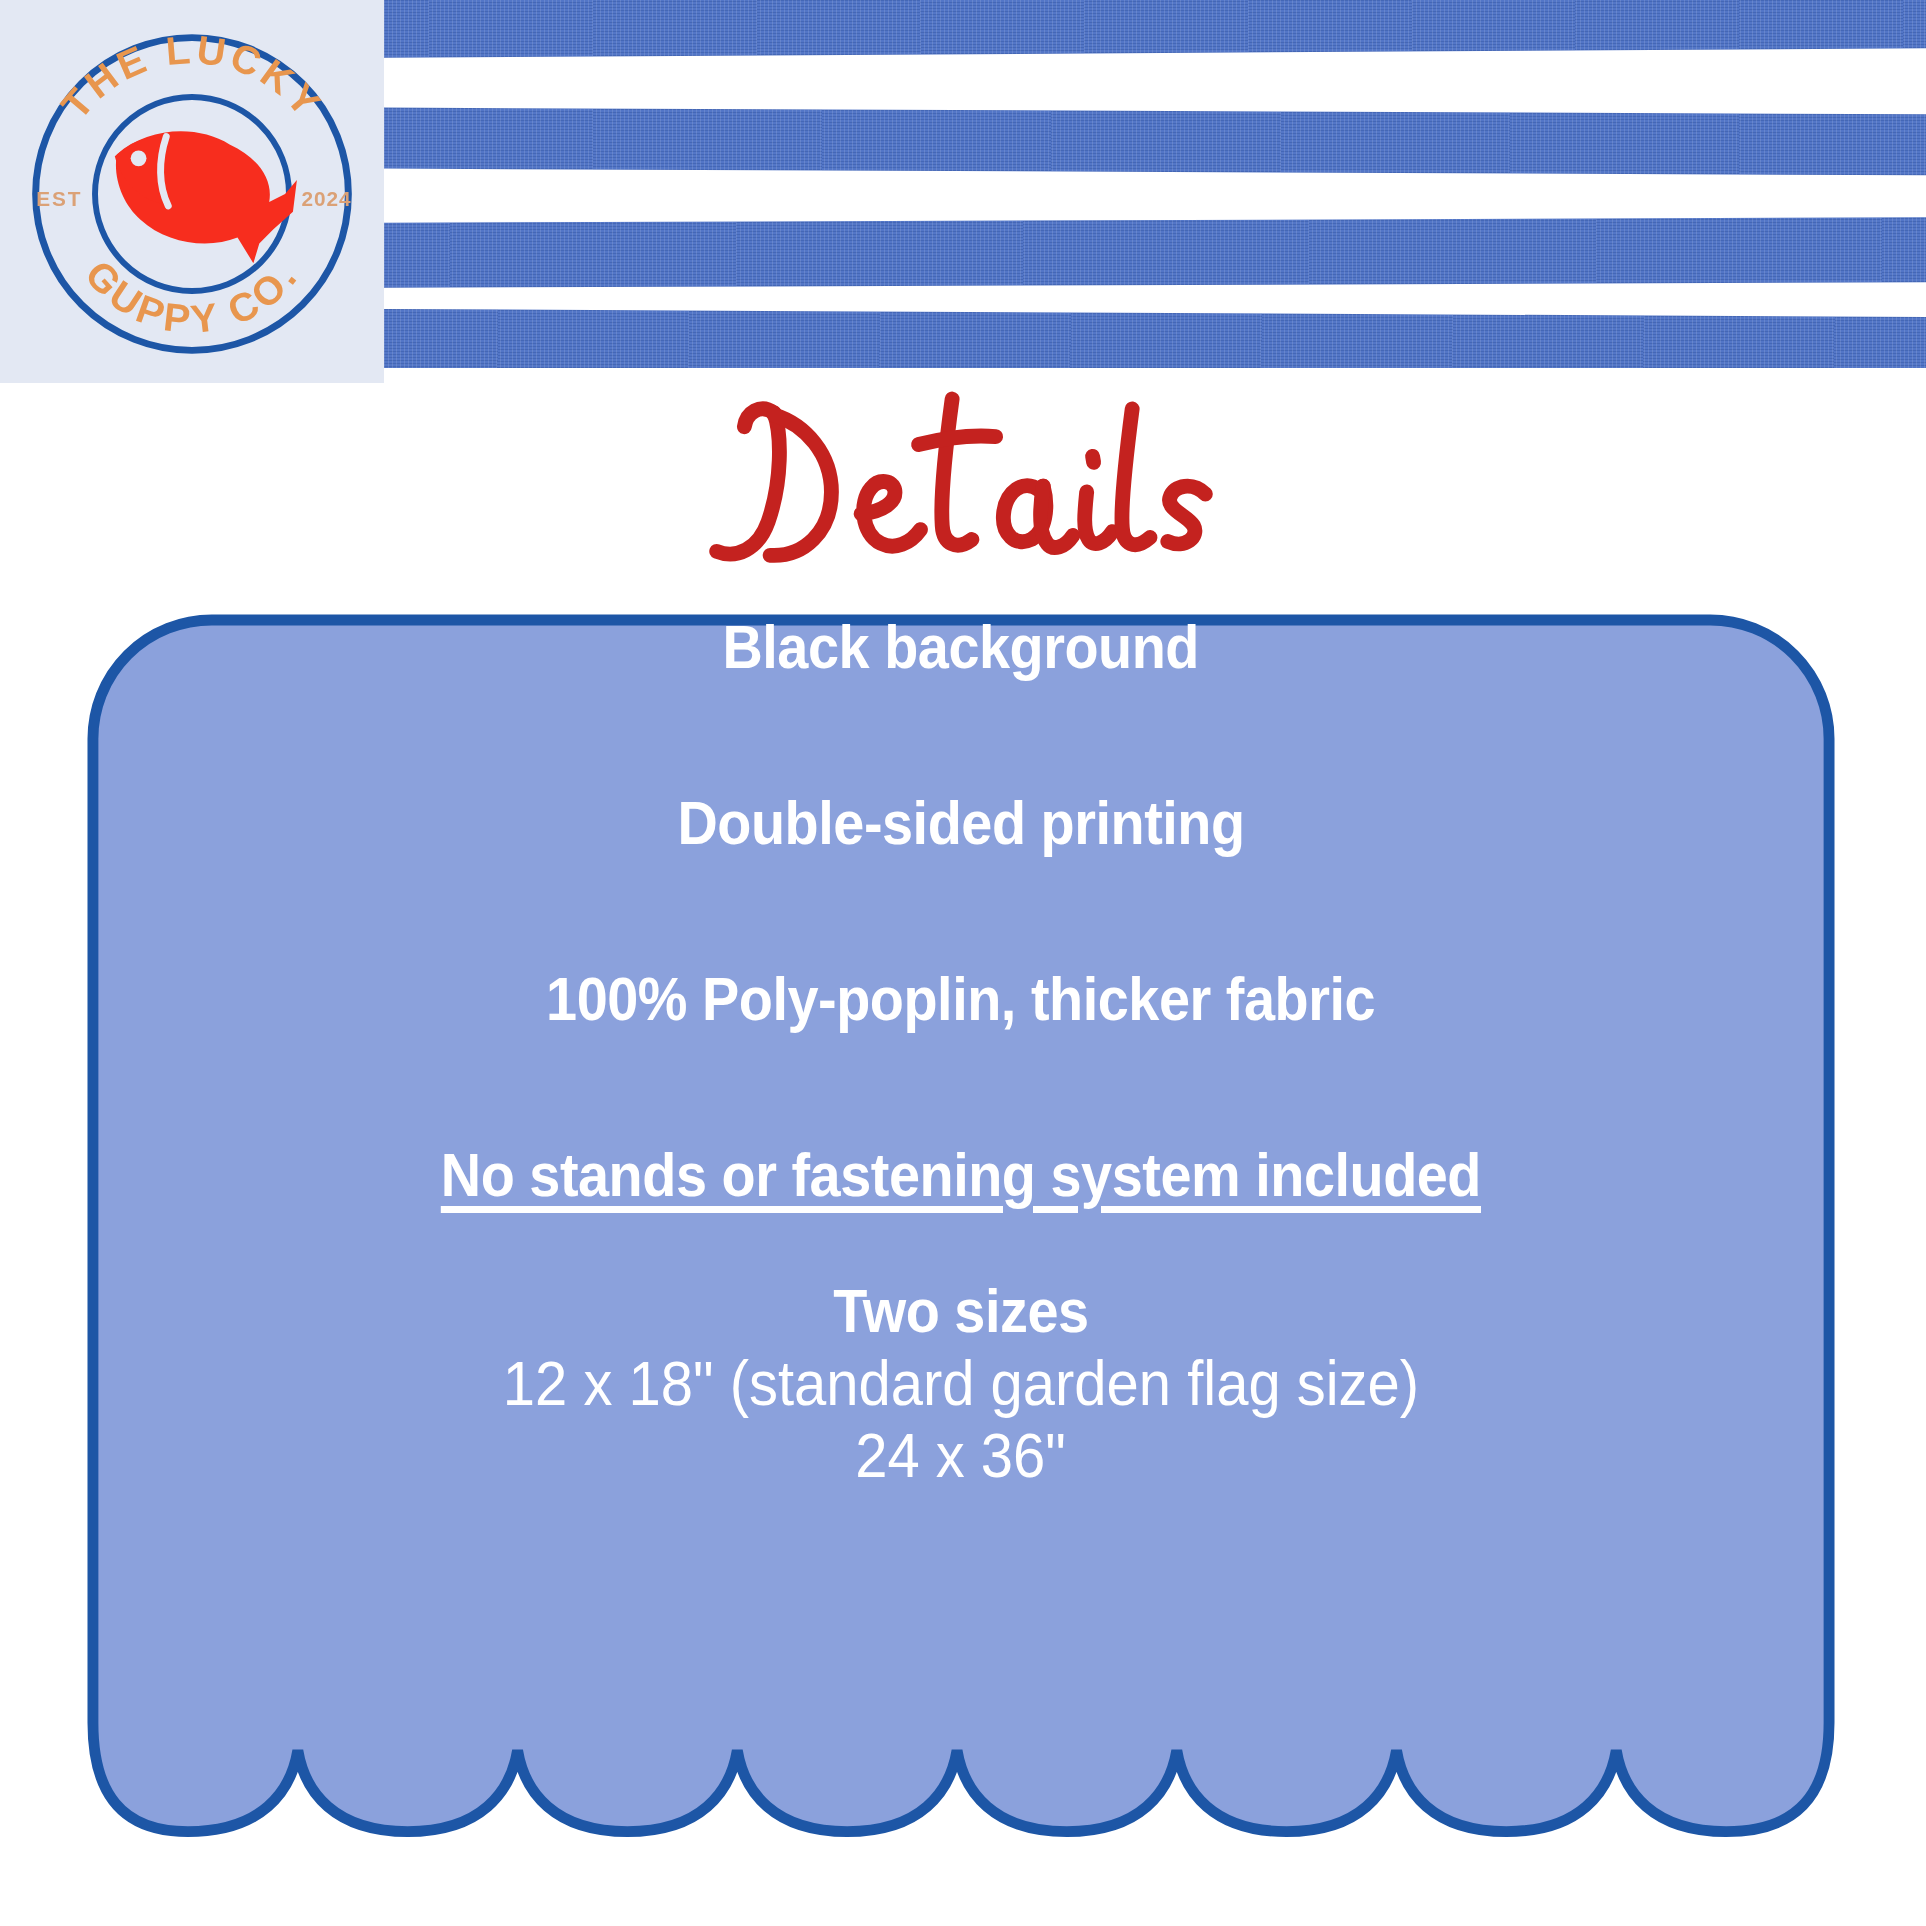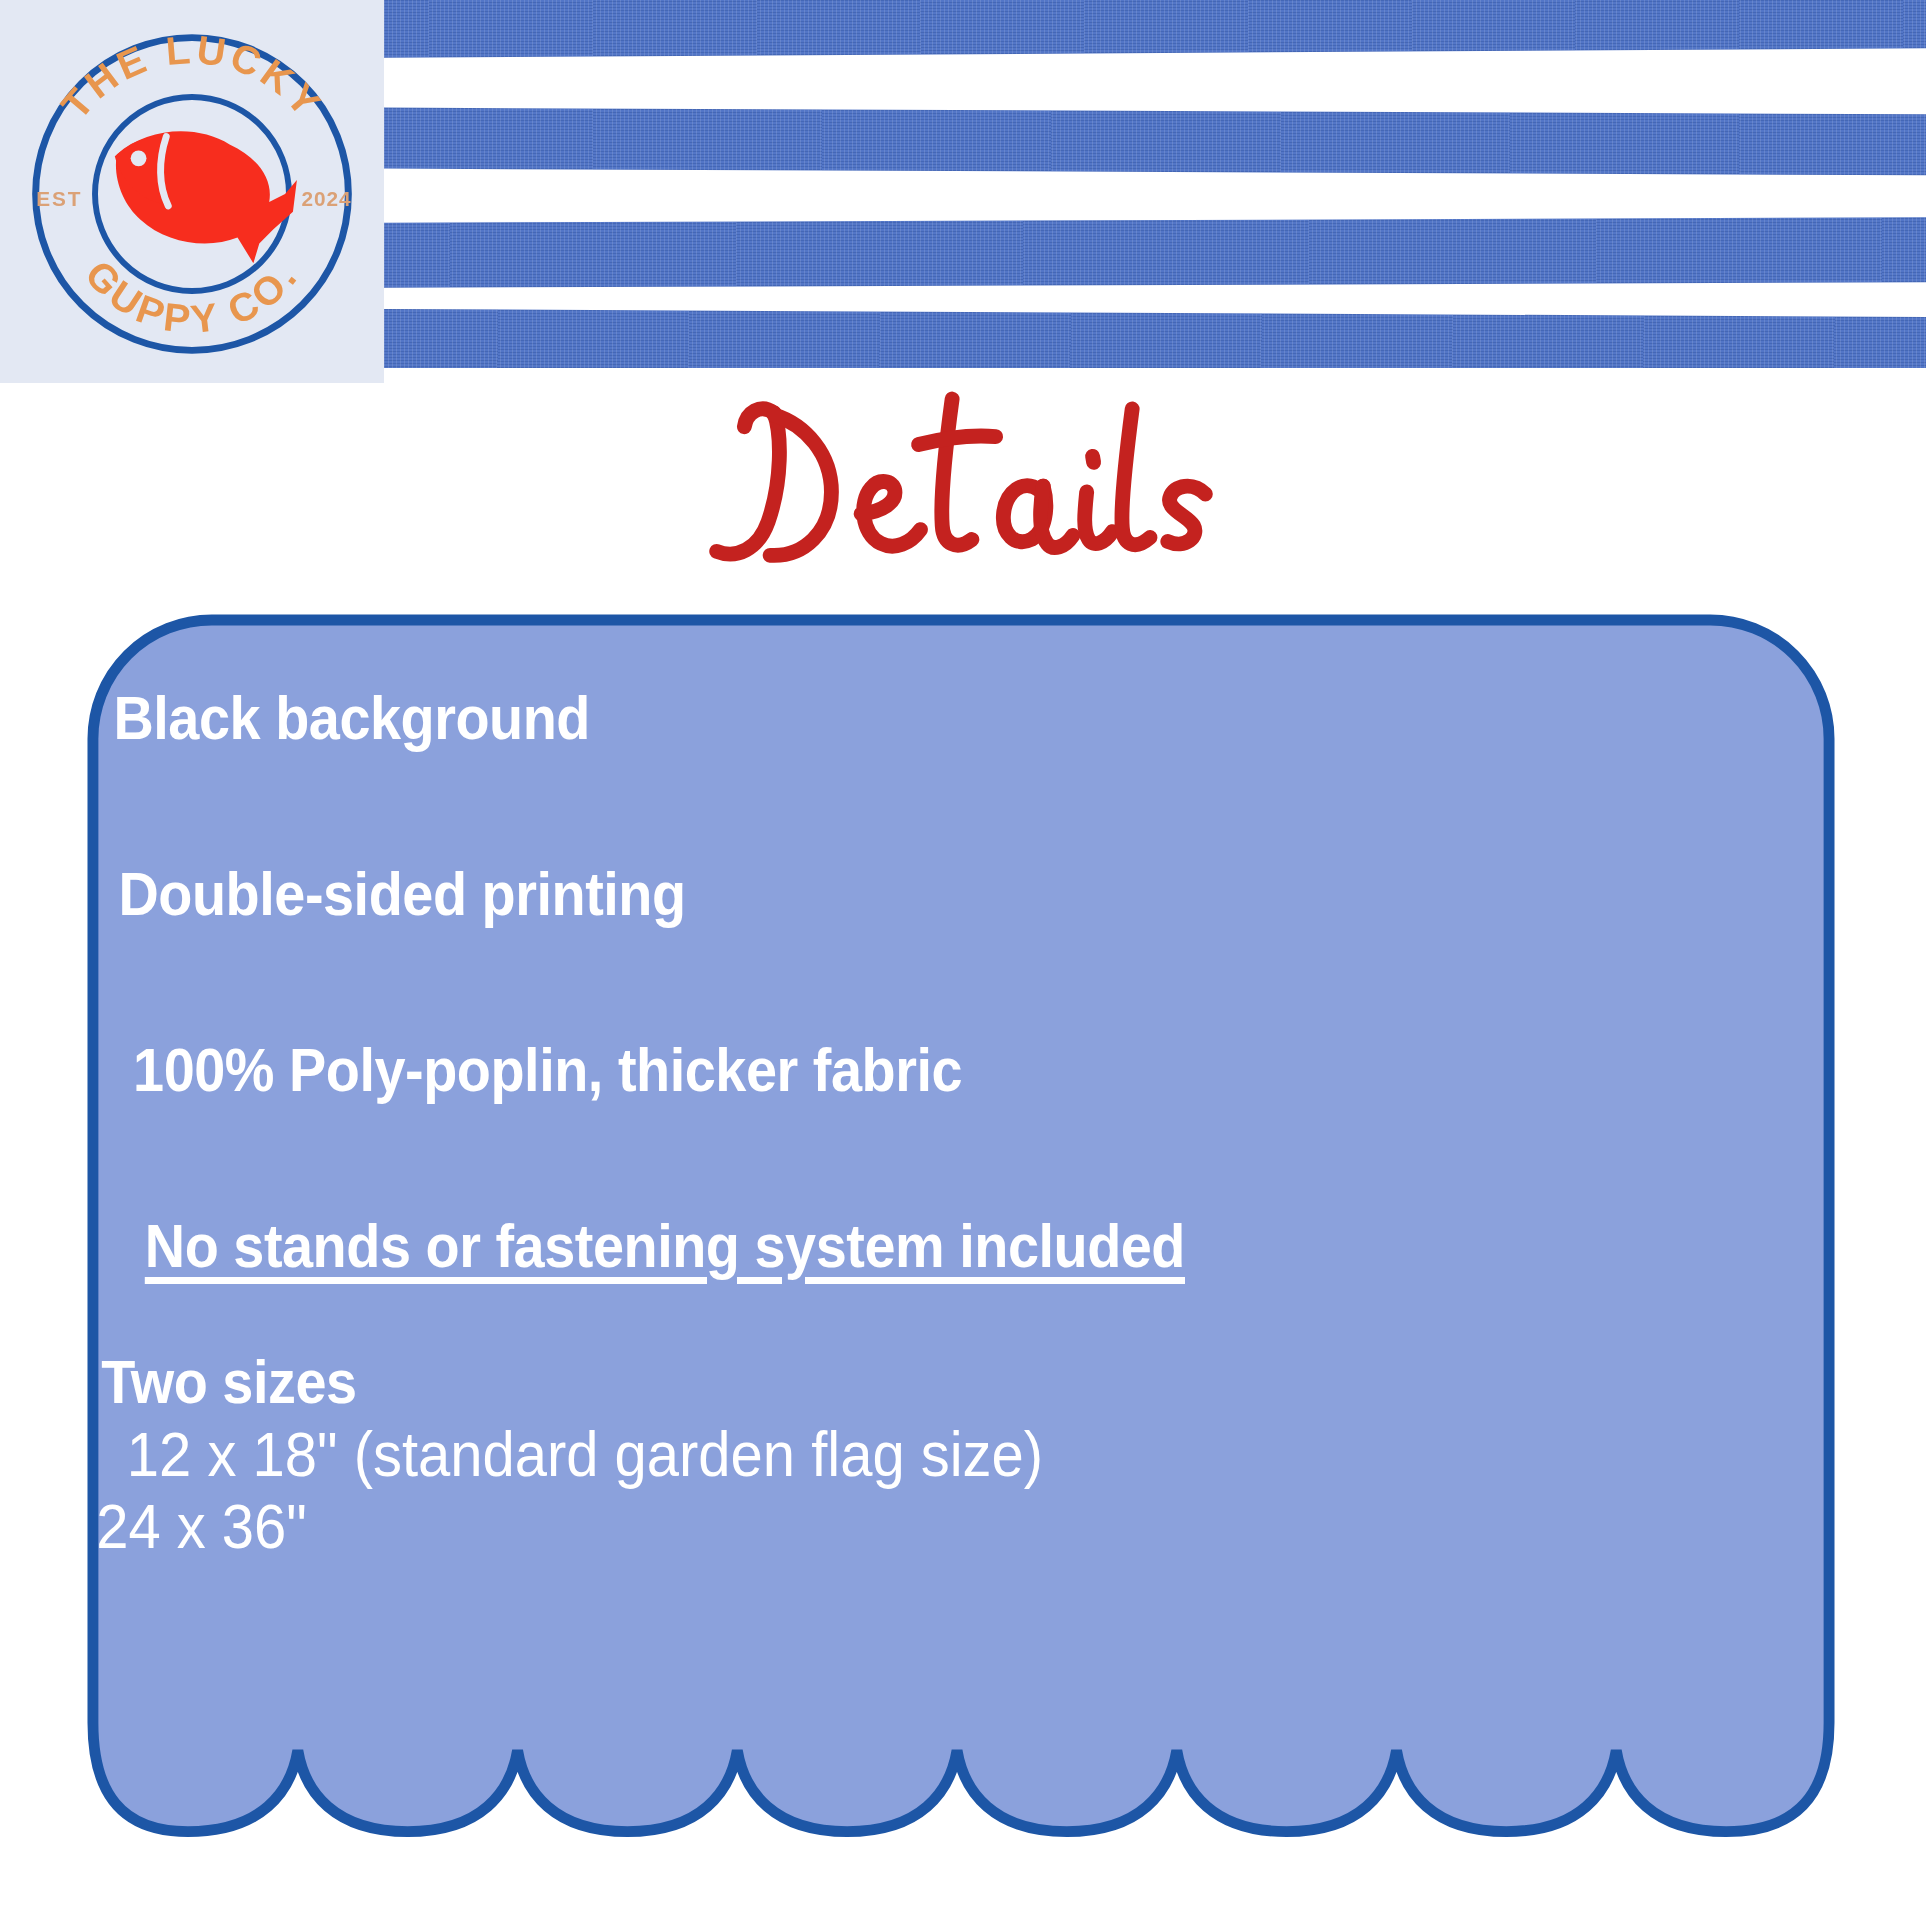--- a/index.html
+++ b/index.html
@@ -94,22 +94,21 @@
   }
 
   #card-text {
     position: absolute;
     left: 0;
     top: 0;
     width: 100%;
     height: 100%;
     display: flex;
     flex-direction: column;
-    align-items: flex-start;
-    padding-top: 71px;
+    align-items: center;
     box-sizing: border-box;
     color: #ffffff;
     text-align: center;
   }
 
   .feat {
     font-family: "Liberation Sans Narrow", "Liberation Sans", sans-serif;
     font-weight: bold;
     font-size: 61px;
     letter-spacing: -0.5px;

